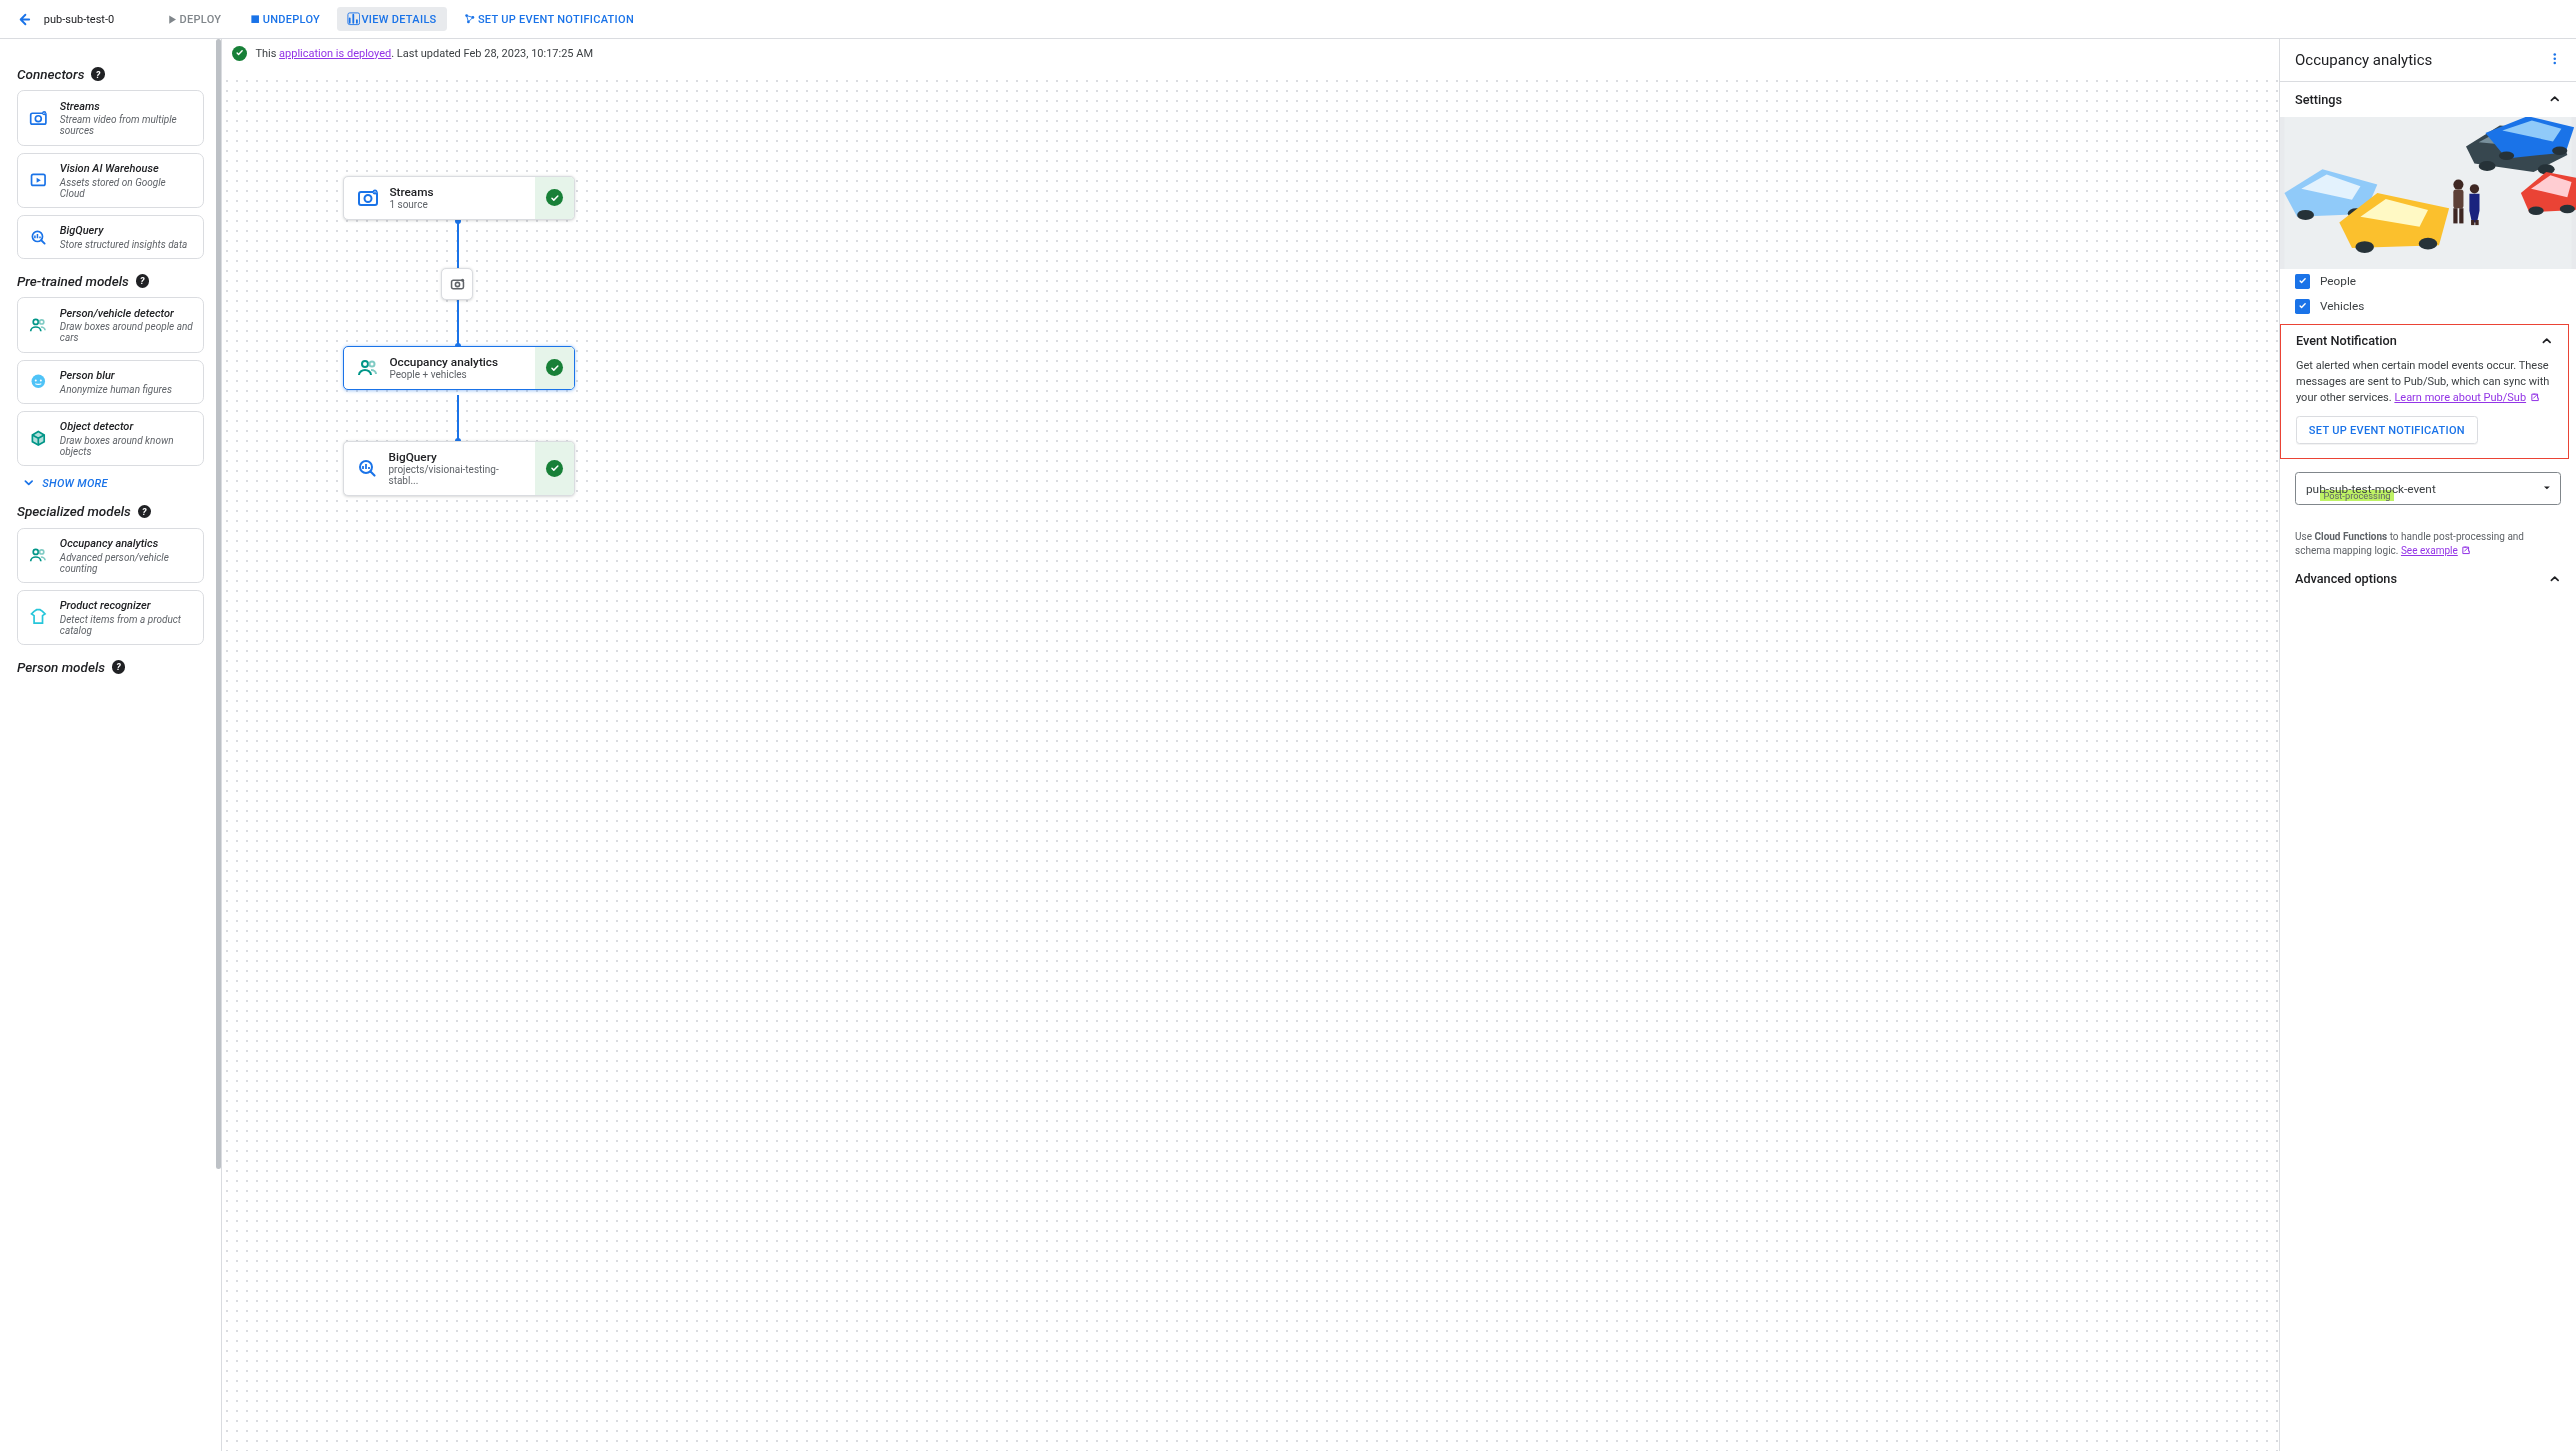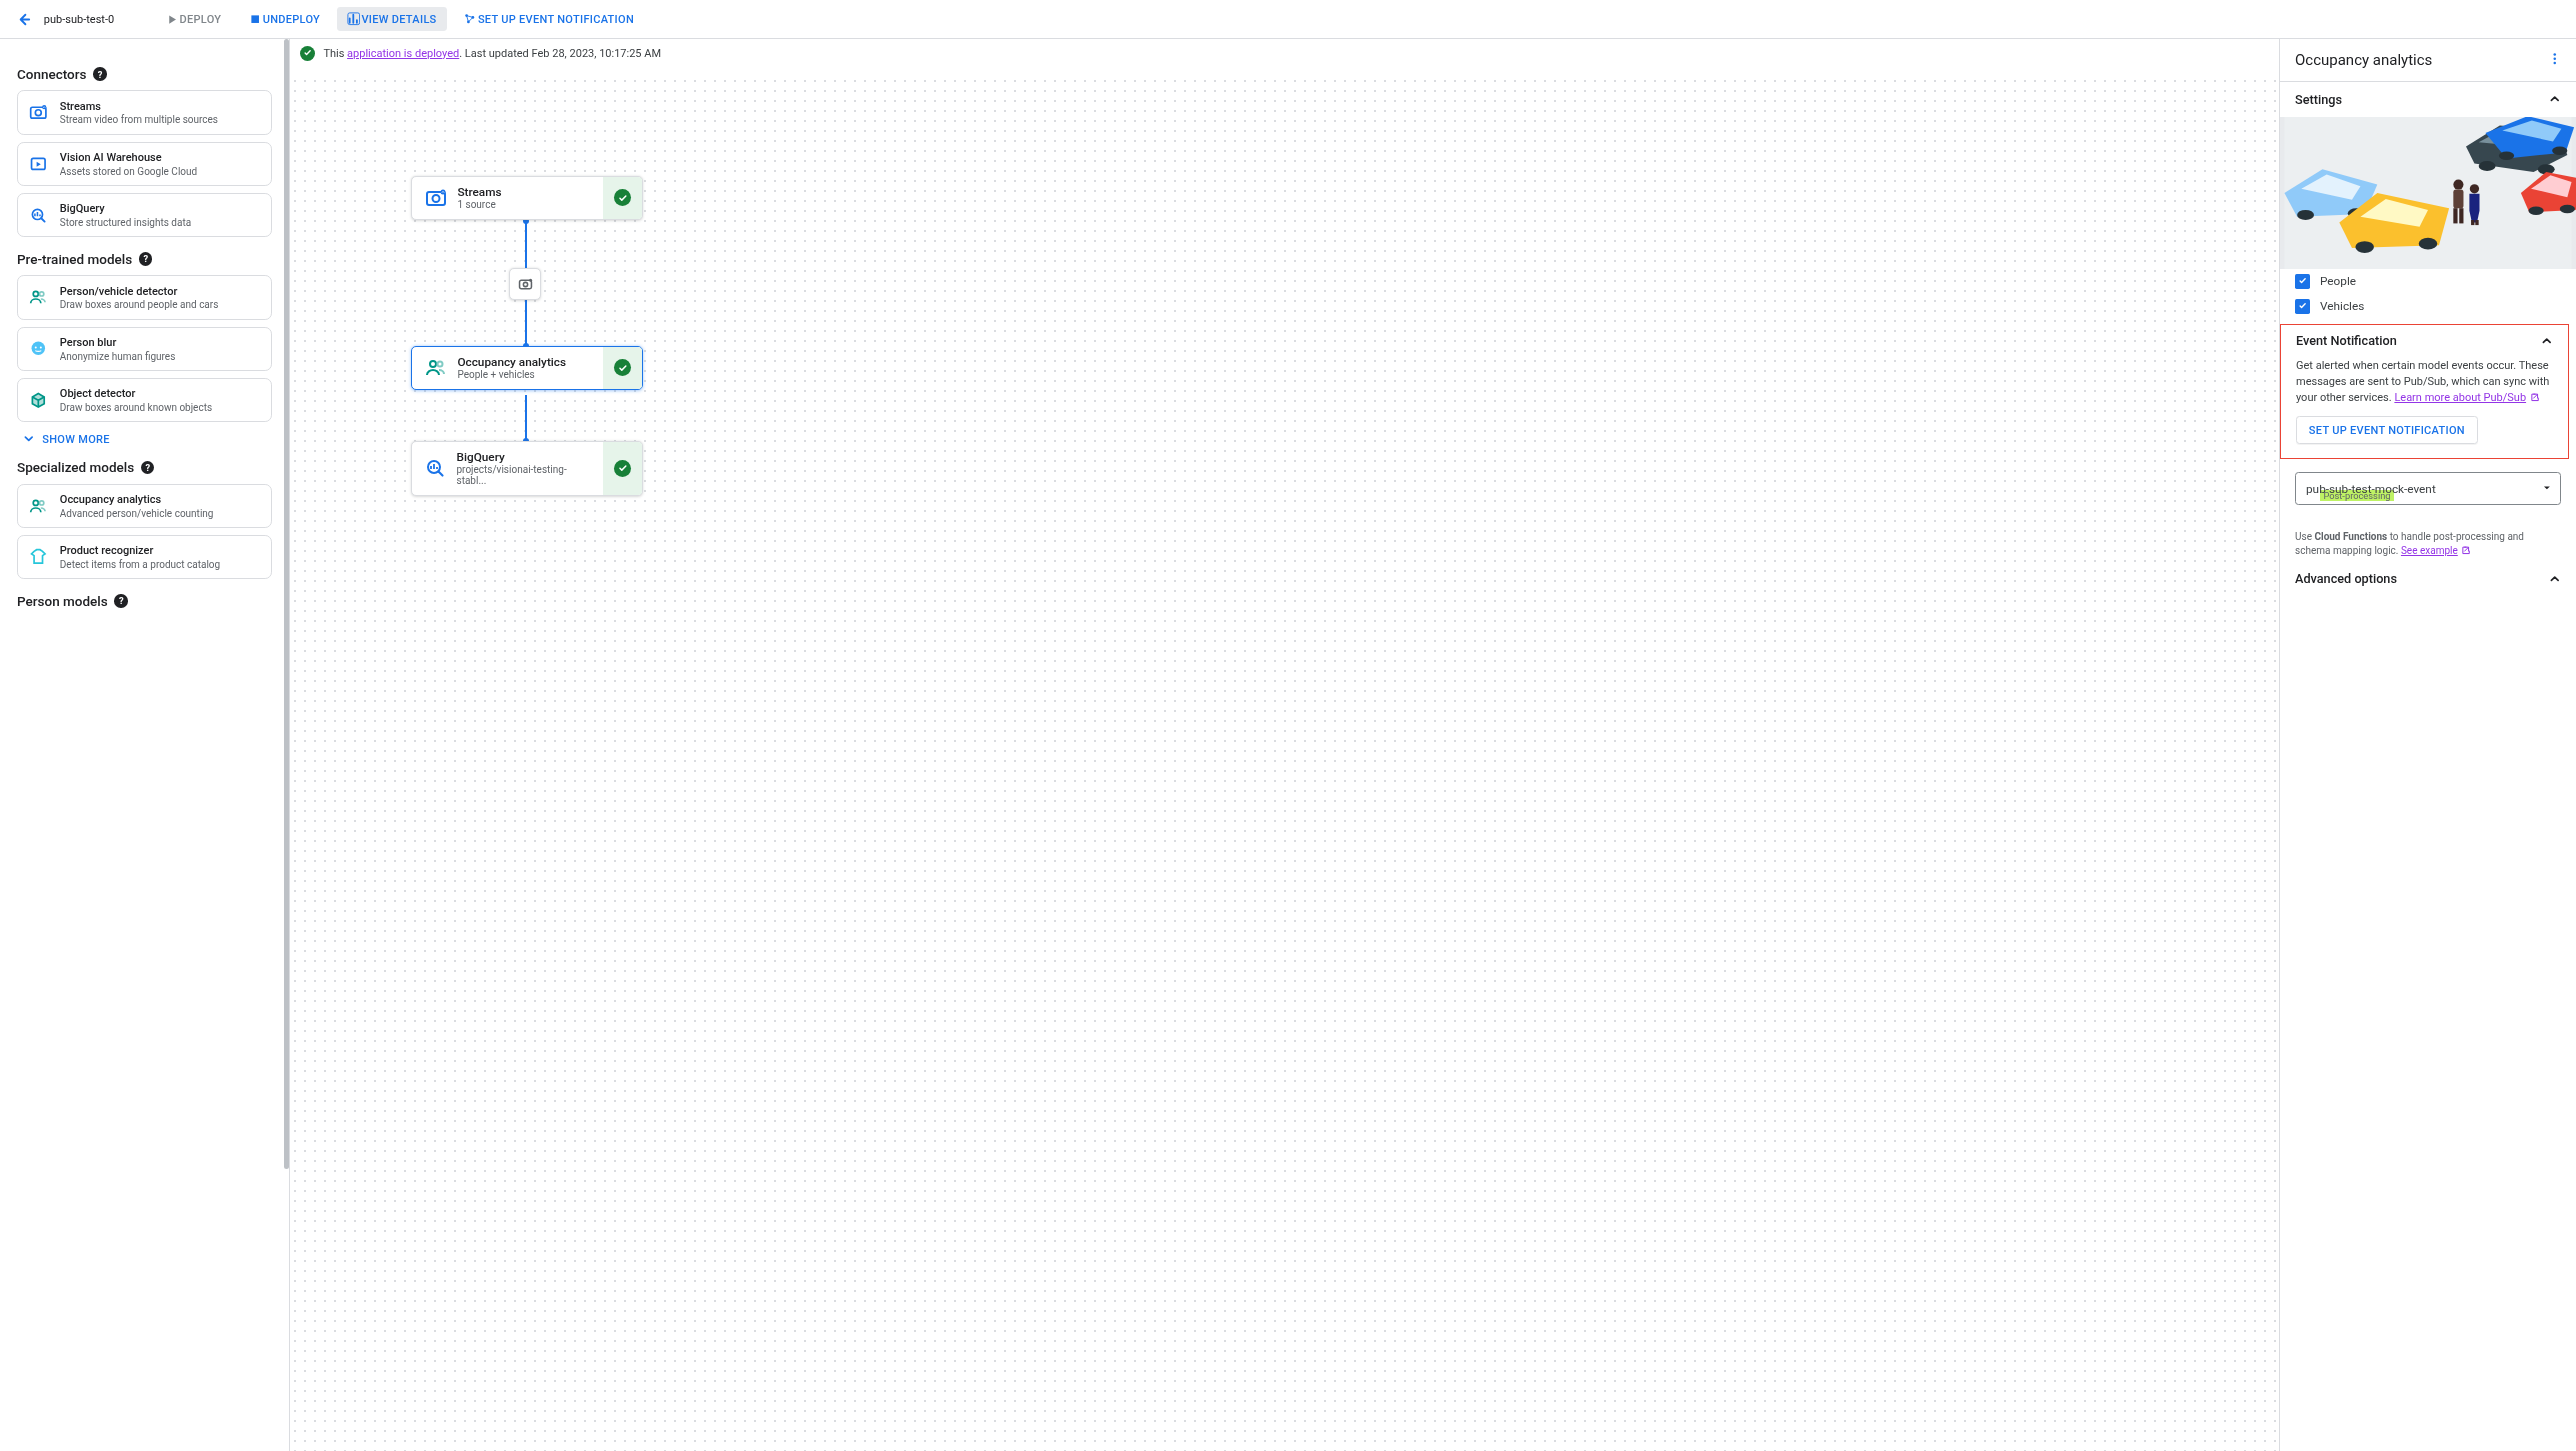--- a/index.html
+++ b/index.html
@@ -45,26 +45,27 @@
   }
   .top-btn.deploy { color: #80868b; }
   .top-btn.active { background: #e8eaed; color: #1a73e8; }
   .top-btn svg { width: 13.5px; height: 13.5px; }
 
   .main {
     display: flex;
     height: calc(100vh - 39px);
   }
   .sidebar {
-    width: 290px;
+    width: 222px;
     border-right: 0.8px solid #dadce0;
     overflow-y: auto;
     padding: 13.5px 17px;
     flex-shrink: 0;
     position: relative;
+    font-style: italic;
   }
   .sidebar-scroll-track {
     position: absolute; right: 0; top: 0; bottom: 0; width: 5px;
   }
   .sidebar-scroll-thumb {
     position: absolute; right: 0; top: 0; width: 5px; height: 80%;
     background: #bdc1c6; border-radius: 2.5px;
   }
   .section-head {
     display: flex; align-items: center; gap: 6.8px;

